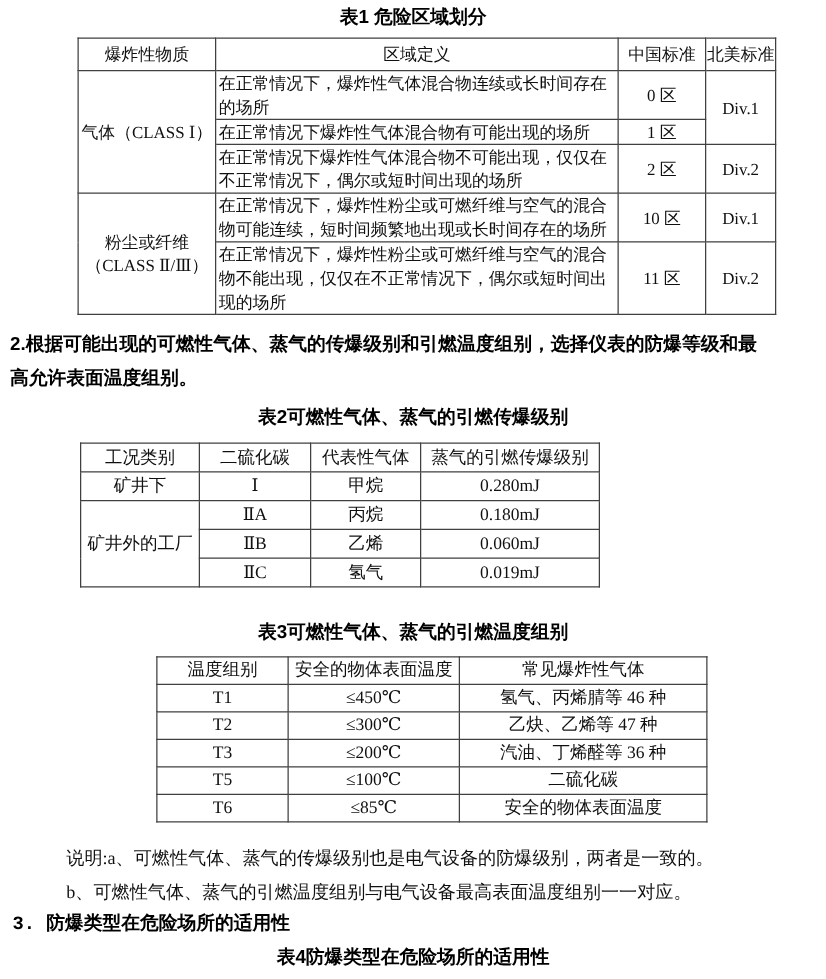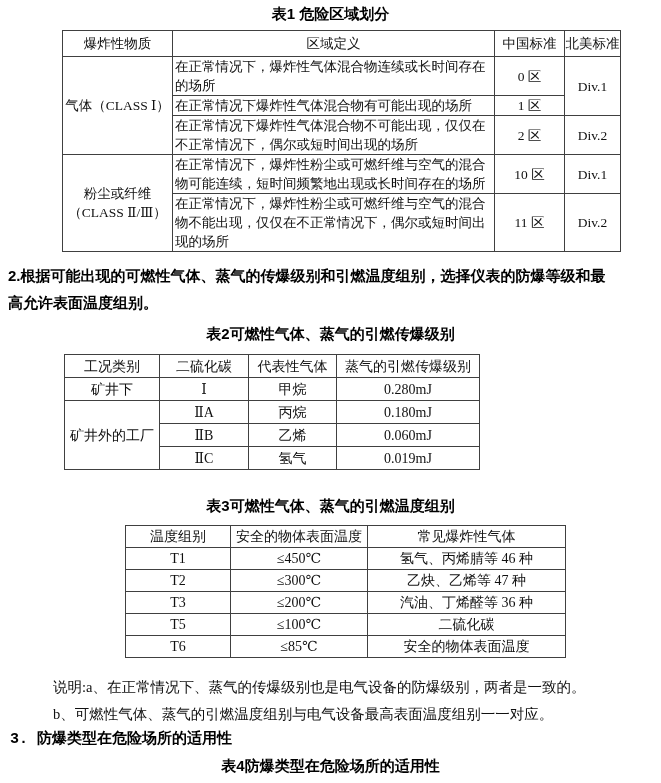--- a/index.html
+++ b/index.html
@@ -196,21 +196,21 @@
     </tr>
     <tr>
       <td>T6</td>
       <td>≤85℃</td>
       <td>安全的物体表面温度</td>
     </tr>
   </tbody>
     </table>
 
   <div class="notes">
-    <div>说明:a、在正常情况下、蒸气的传爆级别也是电气设备的防爆级别，两者是一致的。</div>
+    <div>说明:a、可燃性气体、蒸气的传爆级别也是电气设备的防爆级别，两者是一致的。</div>
     <div>b、可燃性气体、蒸气的引燃温度组别与电气设备最高表面温度组别一一对应。</div>
   </div>
 
   <div class="sec3">3. 防爆类型在危险场所的适用性</div>
 
   <div class="caption cap4">表4防爆类型在危险场所的适用性</div>
 
 </div>
 
 </body></html>

